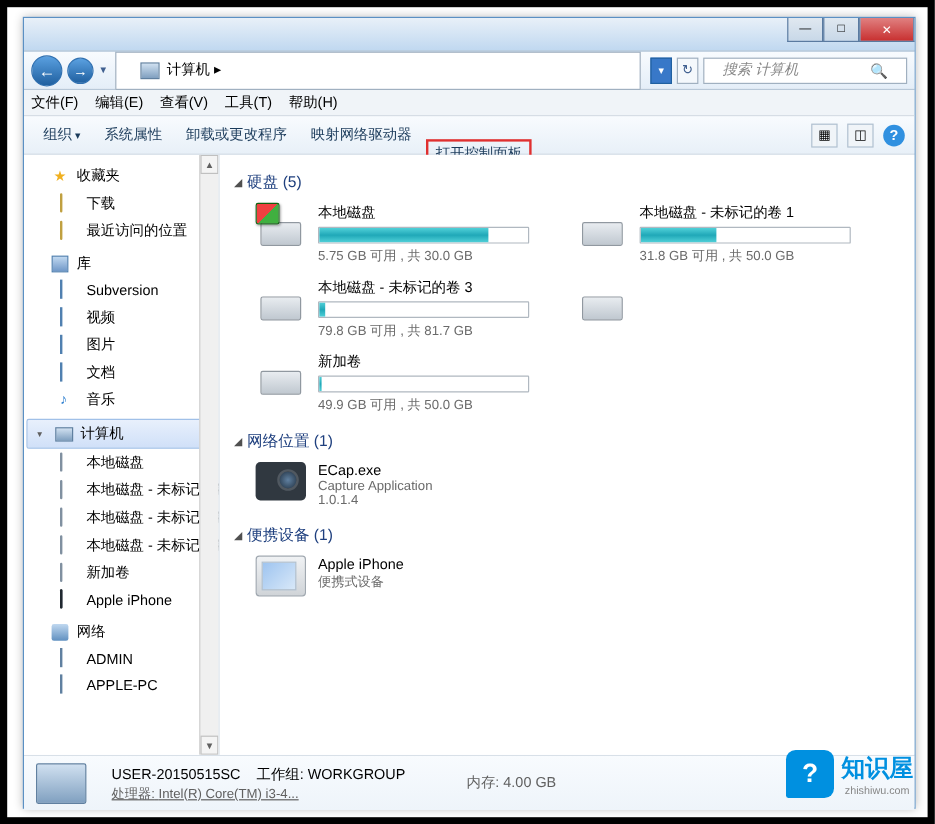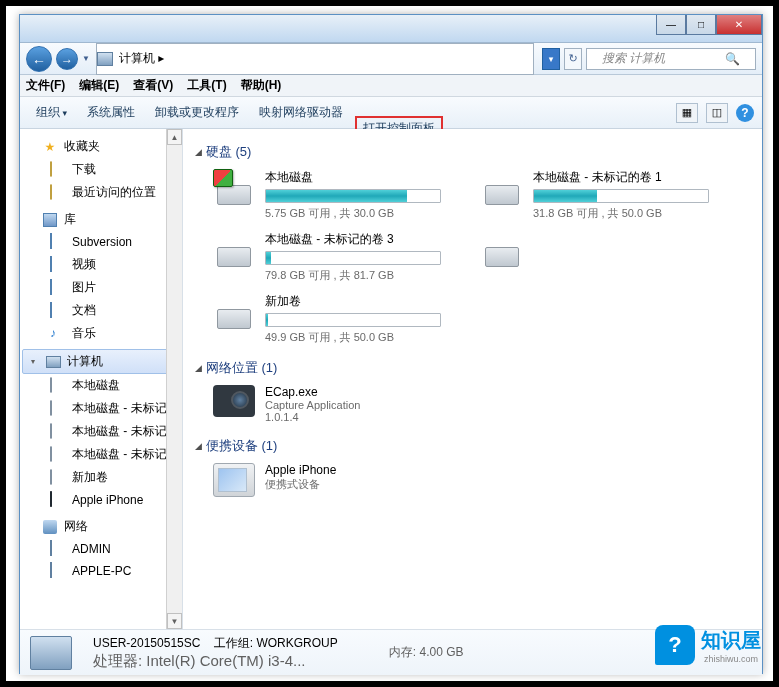--- a/index.html
+++ b/index.html
@@ -9,27 +9,27 @@
 .titlebar { height: 28px; background: linear-gradient(to bottom, #e8f0f8 0%, #d4e4f4 50%, #c0d8f0 100%); border-bottom: 1px solid #a0b8d0; position: relative; }
 .win-controls { position: absolute; right: 0; top: 0; display: flex; }
 .win-btn { width: 30px; height: 20px; border: 1px solid #5a7aa0; border-top: none; display: flex; align-items: center; justify-content: center; font-size: 10px; }
 .win-min { background: linear-gradient(#e0e8f0, #c8d8e8); }
 .win-max { background: linear-gradient(#e0e8f0, #c8d8e8); }
 .win-close { background: linear-gradient(#e08080, #c83030); color: #fff; width: 46px; }
 .navbar { height: 32px; background: linear-gradient(to bottom, #f8fbfe, #e4eef8); border-bottom: 1px solid #b8c8d8; display: flex; align-items: center; padding: 0 6px; gap: 4px; }
 .nav-back, .nav-fwd { width: 26px; height: 26px; border-radius: 50%; background: linear-gradient(#5aa0e0, #2060a0); color: #fff; display: flex; align-items: center; justify-content: center; font-size: 14px; border: 1px solid #3070b0; }
 .nav-fwd { width: 22px; height: 22px; font-size: 12px; }
 .nav-dd { width: 10px; font-size: 8px; color: #406090; }
-.address-bar { flex: 1; height: 32px; background: #fff; border: 1px solid #a0b0c0; display: flex; align-items: center; padding: 0 0; font-size: 12px; }
+.address-bar { flex: 1; height: 32px; background: #fff; border: 1px solid #a0b0c0; display: flex; align-items: center; padding: 0 20px; font-size: 12px; }
 .addr-icon { width: 16px; height: 14px; background: linear-gradient(#d0e0f0, #80a0c0); border: 1px solid #6080a0; margin-right: 6px; }
 .addr-dd { width: 18px; height: 22px; background: #3878c8; color: #fff; display: flex; align-items: center; justify-content: center; font-size: 9px; border: 1px solid #2060a0; margin-left: 4px; }
 .addr-ref { width: 18px; height: 22px; border: 1px solid #a0b0c0; background: #f4f8fc; display: flex; align-items: center; justify-content: center; font-size: 11px; color: #406090; }
 .search-box { width: 170px; height: 22px; background: #fff; border: 1px solid #a0b0c0; display: flex; align-items: center; padding: 0 15px; font-size: 12px; color: #888; font-style: italic; }
 .search-box .sicon { margin-left: auto; color: #3878c8; font-style: normal; }
-.menubar { height: 22px; background: #f0f4f8; border-bottom: 1px solid #d0d8e0; display: flex; align-items: center; padding: 0 6px; font-size: 12px; gap: 14px; font-weight: bold; }
+.menubar { height: 22px; background: #f0f4f8; border-bottom: 1px solid #d0d8e0; display: flex; align-items: center; padding: 0 6px; font-size: 12px; gap: 14px; }
 .menubar span { cursor: default; }
 .toolbar { height: 32px; background: linear-gradient(to bottom, #f8fbfe, #e8f0f8); border-bottom: 1px solid #c8d4e0; display: flex; align-items: center; padding: 0 8px; font-size: 12px; gap: 4px; }
 .tool-item { padding: 4px 8px; color: #1a3a5a; }
 .tool-item.dd::after { content: " ▾"; font-size: 9px; }
 .highlight-box { border: 2px solid #e03030; padding: 2px 6px; margin-top: 32px; }
 .tool-right { margin-left: auto; display: flex; align-items: center; gap: 8px; }
 .tool-icon { width: 22px; height: 20px; border: 1px solid #b0c0d0; background: #f0f4f8; display: flex; align-items: center; justify-content: center; font-size: 11px; }
 .help-icon { width: 18px; height: 18px; border-radius: 50%; background: #3090e0; color: #fff; display: flex; align-items: center; justify-content: center; font-size: 12px; font-weight: bold; }
 .content { display: flex; height: 500px; }
 .sidebar { width: 163px; background: #fff; border-right: 1px solid #d8e0e8; overflow: hidden; font-size: 12px; padding-top: 6px; position: relative; }
@@ -65,21 +65,21 @@
 .cam-lens { position: absolute; top: 6px; right: 6px; width: 18px; height: 18px; border-radius: 50%; background: radial-gradient(#6080a0, #203040); border: 2px solid #505860; }
 .netloc-info { font-size: 12px; }
 .netloc-name { color: #000; }
 .netloc-sub { color: #6a6a6a; font-size: 11px; }
 .portable { display: flex; gap: 10px; margin-left: 18px; }
 .tablet-icon { width: 42px; height: 34px; background: linear-gradient(#f0f2f4, #d0d4d8); border: 1px solid #a0a8b0; border-radius: 3px; position: relative; flex-shrink: 0; }
 .tablet-screen { position: absolute; top: 4px; left: 4px; right: 7px; bottom: 4px; background: linear-gradient(135deg, #9ec4f0, #d8e8f8); border: 1px solid #b0c0d0; }
 .details-pane { height: 46px; border-top: 1px solid #d8e0e8; background: linear-gradient(#f8fbfe, #eef4fa); display: flex; align-items: center; padding: 0 10px; gap: 21px; font-size: 12px; }
 .det-icon { width: 42px; height: 34px; background: linear-gradient(#d0e0f0, #80a0c0); border: 1px solid #6080a0; border-radius: 2px; }
 .det-text .line1 { color: #000; }
-.det-text .line2 { color: #606060; font-size: 15px; }
+.det-text .line2 { color: #606060; font-size: 11px; text-decoration: underline; }
 .det-col2 { margin-left: 30px; color: #606060; }
 .watermark { position: absolute; bottom: 16px; right: 12px; display: flex; align-items: center; gap: 6px; }
 .wm-badge { width: 40px; height: 40px; background: #0090e0; border-radius: 8px 8px 8px 2px; display: flex; align-items: center; justify-content: center; color: #fff; font-size: 22px; font-weight: bold; }
 .wm-text { font-size: 20px; color: #0090e0; font-weight: bold; }
 .wm-sub { font-size: 9px; color: #888; text-align: center; }
 .scrollbar-v { position: absolute; right: 0; top: 0; bottom: 0; width: 16px; background: #f0f0f0; border-left: 1px solid #d0d0d0; }
 .sb-btn { height: 16px; background: #f4f4f4; border: 1px solid #c0c0c0; display: flex; align-items: center; justify-content: center; font-size: 8px; color: #606060; }
 </style>
 </head>
 <body>

